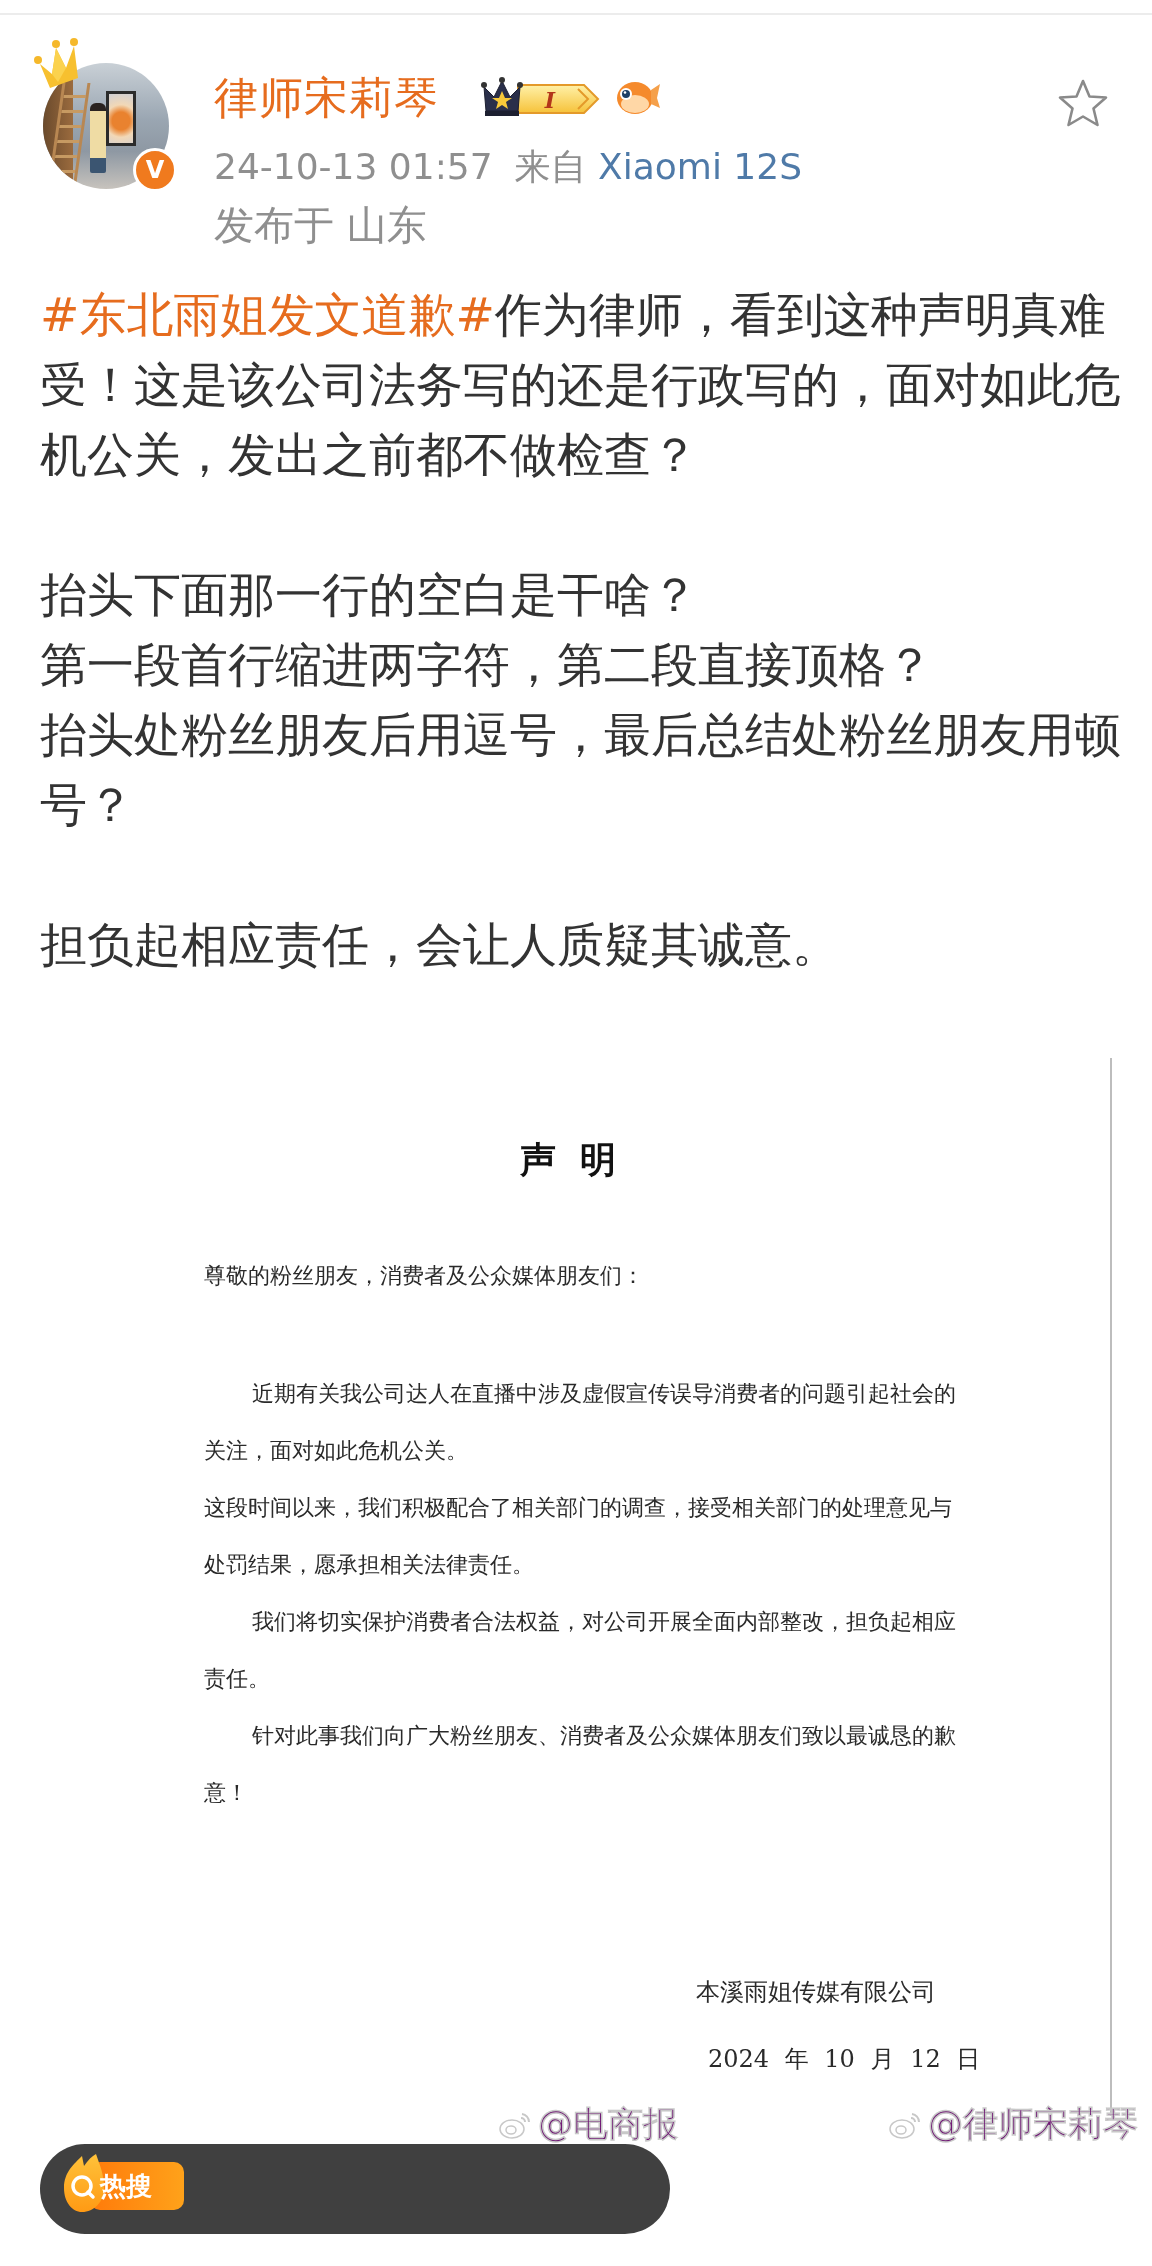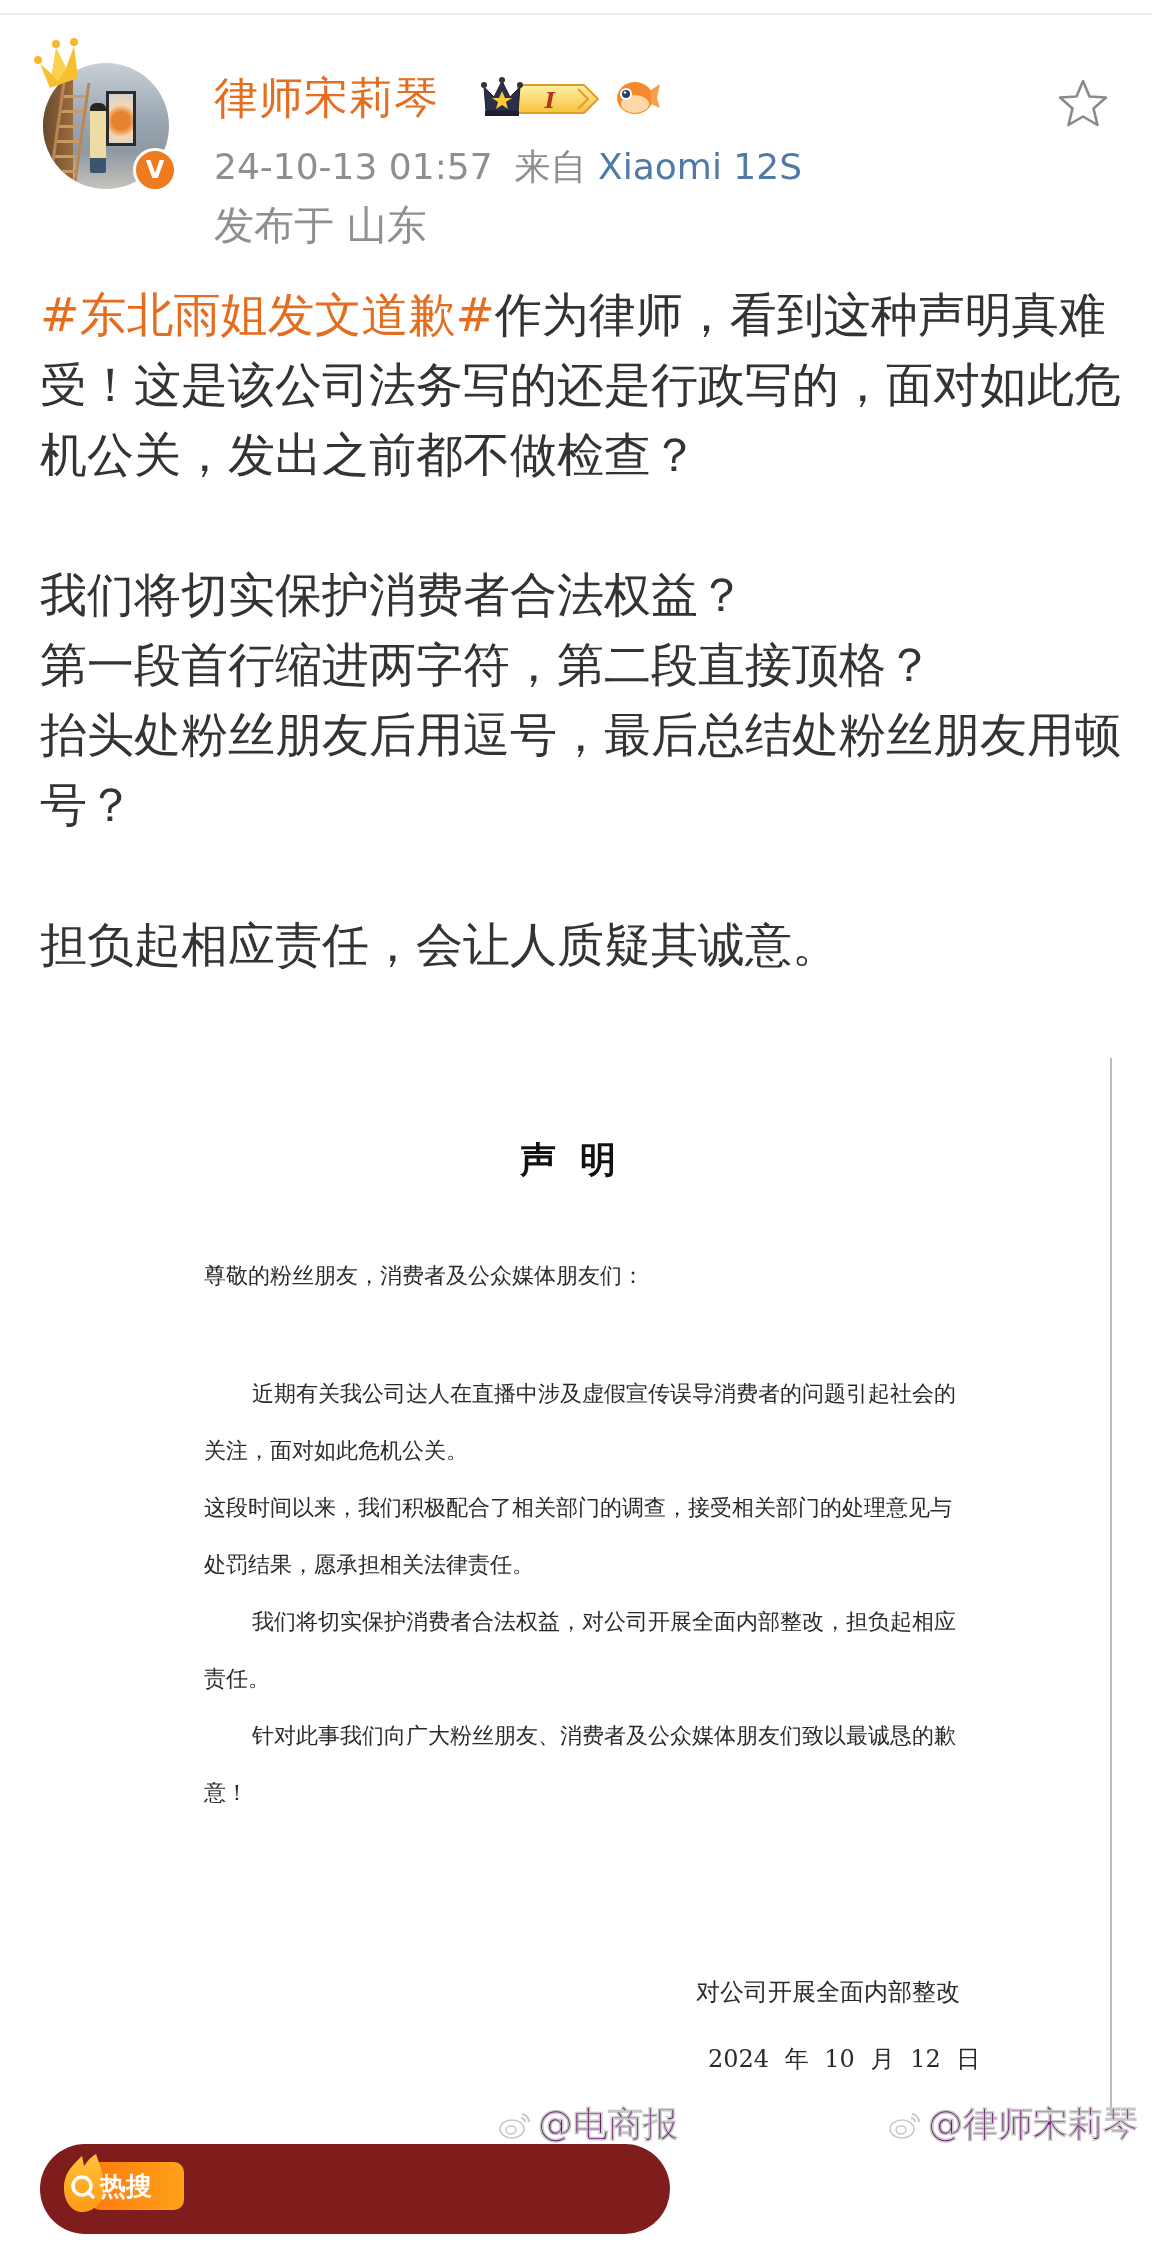--- a/index.html
+++ b/index.html
@@ -68,21 +68,21 @@
     position: absolute; top: 2104px; font-size: 35px; line-height: 40px; white-space: nowrap;
     color: #701a75; -webkit-text-stroke: 1.5px #c8c8c8; font-family: "DejaVu Sans", sans-serif;
   }
   .watermark .wb-icon { display: inline-block; width: 34px; height: 30px; vertical-align: -4px; margin-right: 6px; }
   .wm-left { left: 498px; }
   .wm-right { left: 888px; }
 
   
   .hot-pill {
     position: absolute; left: 40px; top: 2144px; width: 630px; height: 90px; border-radius: 45px;
-    background: #7f1d1d; cursor: pointer;
+    background: #404040; cursor: pointer;
   }
   .hot-badge { position: absolute; left: 20px; top: 8px; width: 126px; height: 66px; }
   .hot-badge-label {
     position: absolute; left: 60px; top: 22px; font-size: 26px; line-height: 40px; color: #ffffff; font-weight: bold;
   }
   .hot-text { position: absolute; left: 156px; top: 18px; font-size: 38px; line-height: 54px; color: #e8893c; white-space: nowrap; }
   .hot-text .dot { margin: 0 12px; }
 </style>
 </head>
 <body>
@@ -146,39 +146,39 @@
   <span class="device">Xiaomi 12S</span>
 </div>
 <div class="loc-line">
   <span>发布于</span>
   <span>山东</span>
 </div>
 
 <div class="post-body">
   <p><span class="hashtag">#东北雨姐发文道歉#</span><span>作为律师，看到这种声明真难受！这是该公司法务写的还是行政写的，面对如此危机公关，发出之前都不做检查？</span></p>
   <div class="blank"></div>
-  <p>我们将切实保护消费者合法权益？</p>
+  <p>抬头下面那一行的空白是干啥？</p>
   <p>第一段首行缩进两字符，第二段直接顶格？</p>
   <p>抬头处粉丝朋友后用逗号，最后总结处粉丝朋友用顿号？</p>
   <div class="blank"></div>
   <p>担负起相应责任，会让人质疑其诚意。</p>
 </div>
 
 <div class="doc-image"></div>
 <div class="doc-rule"></div>
 
 <div class="doc doc-title">声明</div>
 <div class="doc doc-greeting">尊敬的粉丝朋友，消费者及公众媒体朋友们：</div>
 
 <div class="doc doc-para" style="top:1365px;"><span class="indent"></span><span>近期有关我公司达人在直播中涉及虚假宣传误导消费者的问题引起社会的关注，面对如此危机公关。</span></div>
 <div class="doc doc-para" style="top:1479px;"><span>这段时间以来，我们积极配合了相关部门的调查，接受相关部门的处理意见与处罚结果，愿承担相关法律责任。</span></div>
 <div class="doc doc-para" style="top:1593px;"><span class="indent"></span><span>我们将切实保护消费者合法权益，对公司开展全面内部整改，担负起相应责任。</span></div>
 <div class="doc doc-para" style="top:1707px;"><span class="indent"></span><span>针对此事我们向广大粉丝朋友、消费者及公众媒体朋友们致以最诚恳的歉意！</span></div>
 
-<div class="doc doc-company">对公司开展全面内部整改</div>
+<div class="doc doc-company">本溪雨姐传媒有限公司</div>
 <div class="doc doc-date">2024 年 10 月 12 日</div>
 
 <div class="watermark wm-left">
   <svg class="wb-icon" viewBox="0 0 34 30">
     <ellipse cx="14" cy="19" rx="12" ry="9" fill="#fff" stroke="#c8c8c8" stroke-width="1.5"></ellipse>
     <ellipse cx="13" cy="20" rx="5" ry="4" fill="none" stroke="#c8c8c8" stroke-width="1.5"></ellipse>
     <path d="M24 4 A8 8 0 0 1 31 12" fill="none" stroke="#c8c8c8" stroke-width="2"></path>
     <path d="M23 8 A4 4 0 0 1 27 12" fill="none" stroke="#c8c8c8" stroke-width="2"></path>
   </svg><span>@电商报</span>
 </div>

